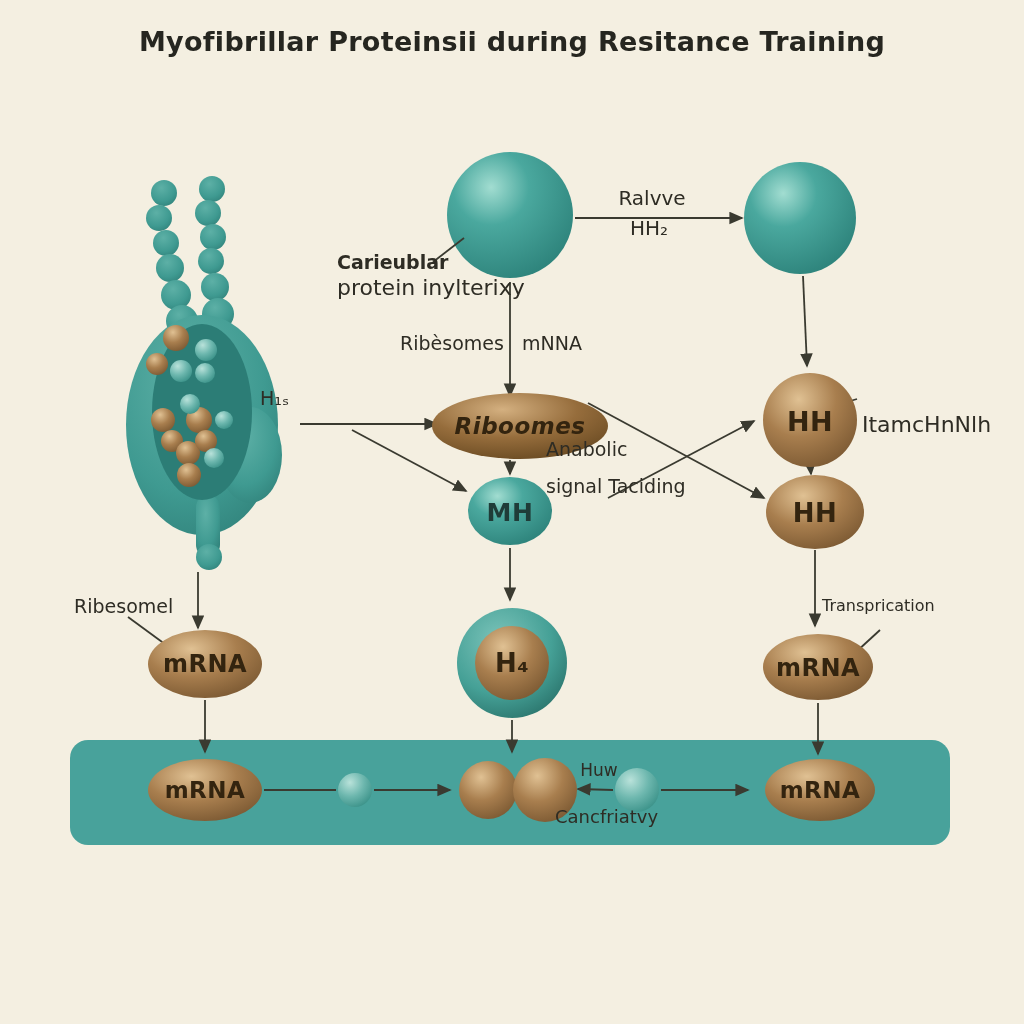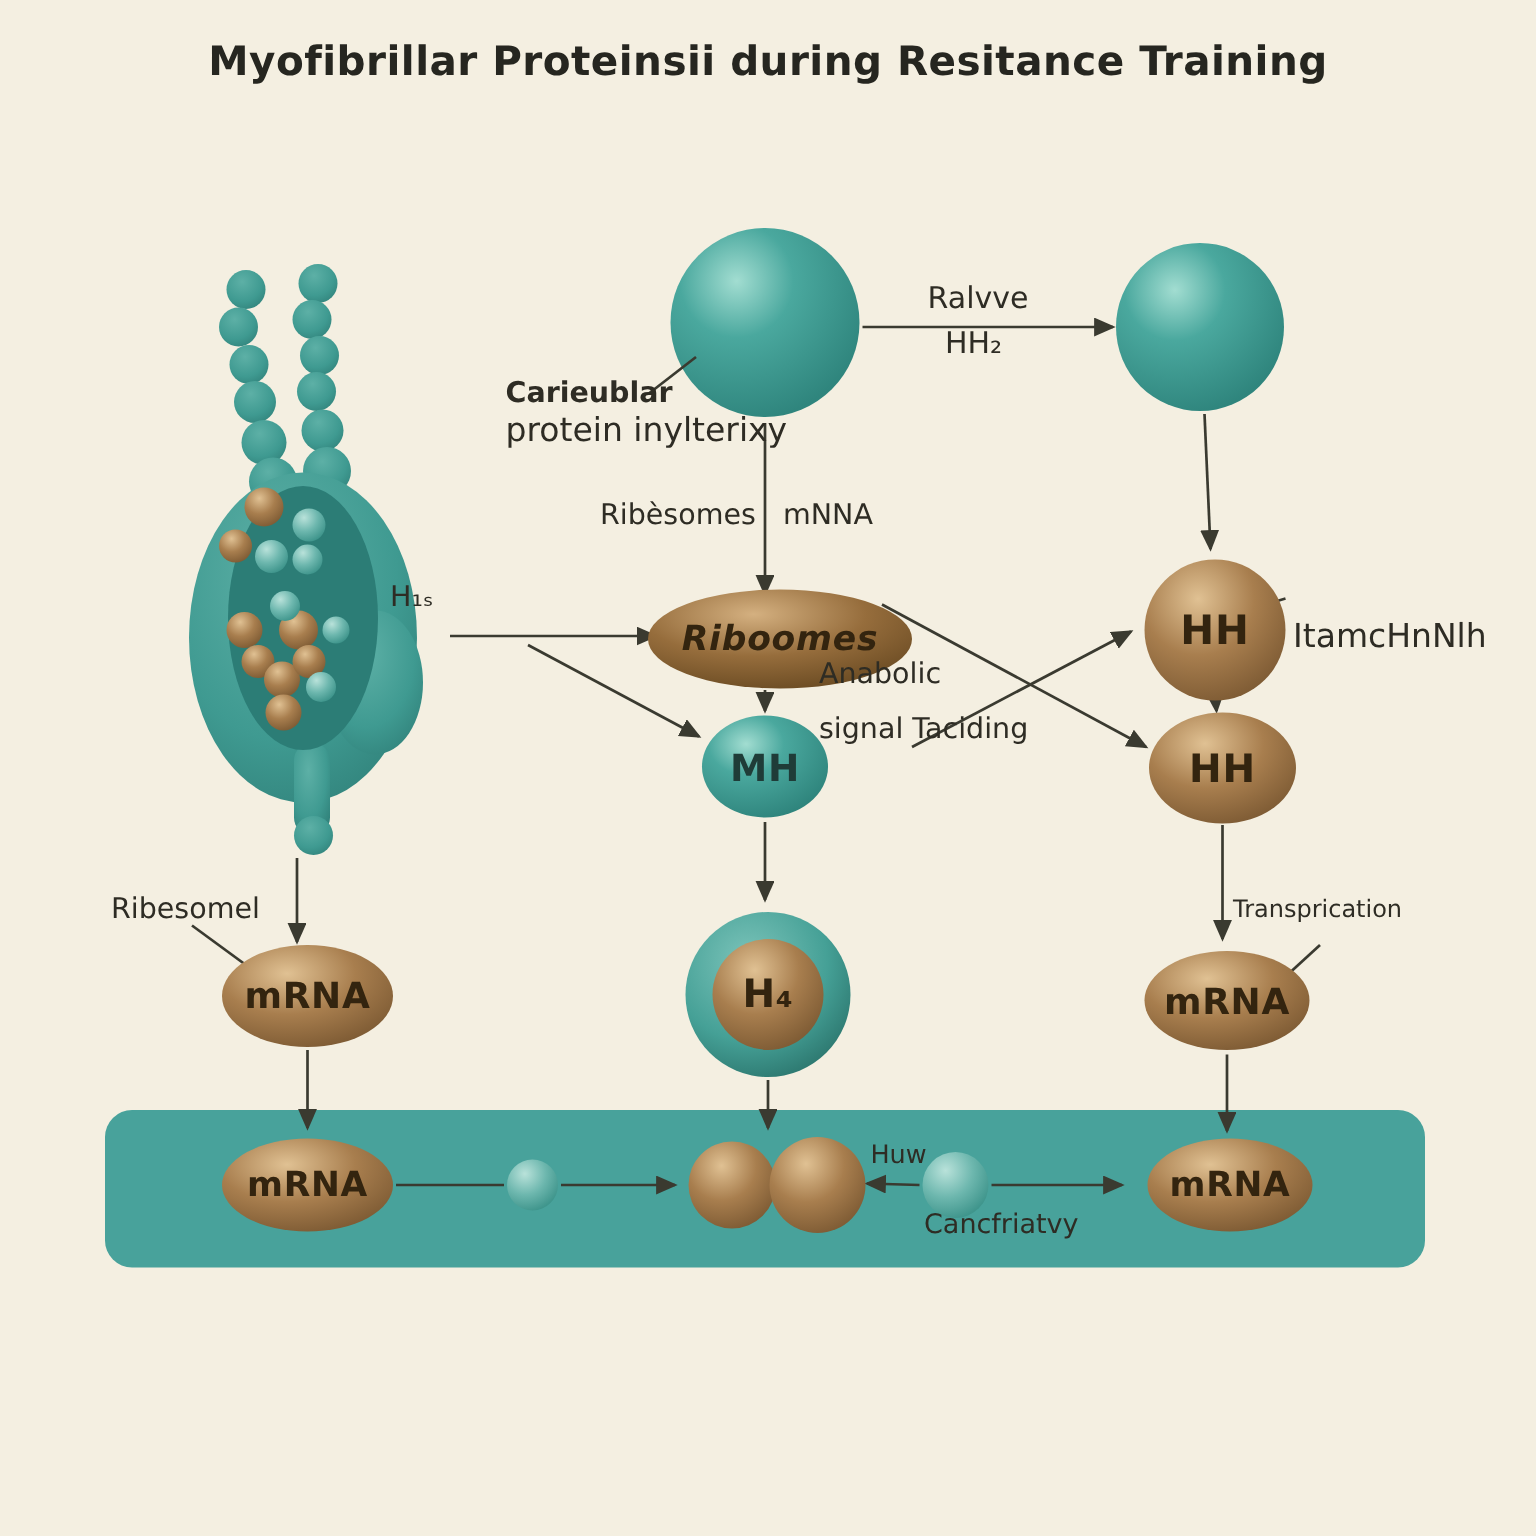--- a/index.html
+++ b/index.html
@@ -174,21 +174,21 @@
 <div class="lbl" style="left:260px;top:387px;font-size:19px;">H₁ₛ</div>
 
 <div class="lbl" style="left:546px;top:438px;font-size:19px;">Anabolic</div>
 <div class="lbl" style="left:546px;top:475px;font-size:19px;">signal Taciding</div>
 
 <div class="lbl" style="left:862px;top:412px;font-size:22px;">ItamcHnNlh</div>
 <div class="lbl" style="left:822px;top:596px;font-size:16px;">Transprication</div>
 <div class="lbl" style="left:74px;top:595px;font-size:19px;">Ribesomel</div>
 
 <div class="lbl center" style="left:599px;top:760px;font-size:17px;text-align:center;">Huw</div>
-<div class="lbl" style="left:616px;top:806px;font-size:18px;">Cancfriatvy</div>
+<div class="lbl" style="left:555px;top:806px;font-size:18px;">Cancfriatvy</div>
 
 <div class="node-lbl" style="left:520px;top:426px;font-size:23px;font-style:italic;">Riboomes</div>
 <div class="node-lbl" style="left:510px;top:512px;font-size:25px;color:#1f3c38;">MH</div>
 <div class="node-lbl" style="left:810px;top:421px;font-size:27px;">HH</div>
 <div class="node-lbl" style="left:815px;top:513px;font-size:26px;">HH</div>
 <div class="node-lbl" style="left:512px;top:663px;font-size:26px;">H₄</div>
 <div class="node-lbl" style="left:205px;top:664px;font-size:24px;">mRNA</div>
 <div class="node-lbl" style="left:818px;top:668px;font-size:24px;">mRNA</div>
 <div class="node-lbl" style="left:205px;top:790px;font-size:23px;">mRNA</div>
 <div class="node-lbl" style="left:820px;top:790px;font-size:23px;">mRNA</div>

